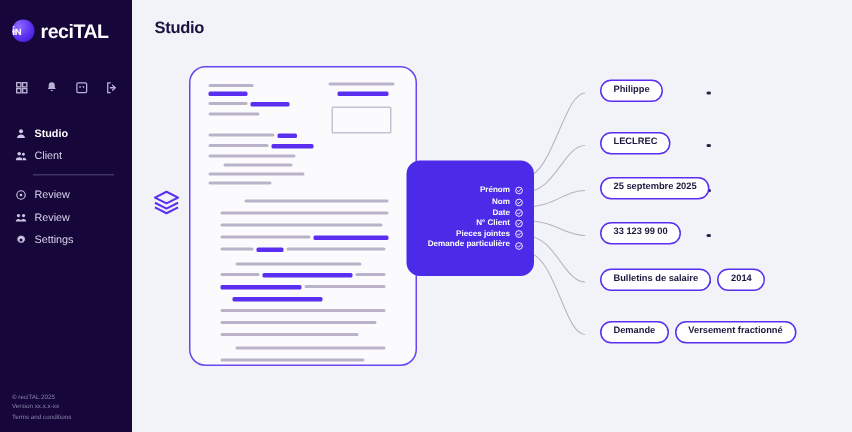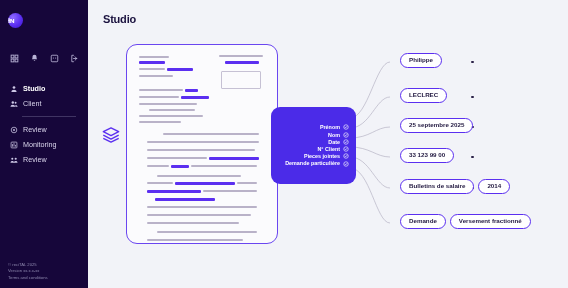--- a/index.html
+++ b/index.html
@@ -148,20 +148,21 @@
 <body>
 
 <div class="app">
 
   <aside class="sidebar">
 
     <div class="brand">
       <span class="brand-mark">
         <span>ɨɴ</span>
       </span>
+      <span class="brand-name">reciTAL</span>
     </div>
 
     <div class="icon-row">
       <span class="ic">
         <svg viewBox="0 0 16 16" width="9" height="9" fill="none" stroke="currentColor" stroke-width="1.6">
           <rect x="2" y="2" width="5" height="5"></rect>
             <rect x="9" y="2" width="5" height="5"></rect>
           <rect x="2" y="9" width="5" height="5"></rect>
             <rect x="9" y="9" width="5" height="5"></rect>
         </svg>
@@ -217,42 +218,42 @@
       <div class="nav-item">
         <span class="nic">
           <svg viewBox="0 0 16 16" width="8" height="8" fill="none" stroke="currentColor" stroke-width="1.5">
             <circle cx="8" cy="8" r="5.6"></circle>
               <circle cx="8" cy="8" r="1.8" fill="currentColor" stroke="none"></circle>
           </svg>
         </span>
         <span>Review</span>
       </div>
 
-      <div class="nav-item">
-        <span class="nic">
-          <svg viewBox="0 0 16 16" width="8" height="8" fill="none" stroke="currentColor" stroke-width="1.5">
-            <rect x="2.2" y="2.2" width="11.6" height="11.6" rx="1.4"></rect>
-            <path d="M5 10.5V7M8 10.5V5M11 10.5V8.6" stroke-linecap="round"></path>
-          </svg>
-        </span>
-        <span>Monitoring</span>
-      </div>
 
       <div class="nav-item">
         <span class="nic">
           <svg viewBox="0 0 16 16" width="8" height="8" fill="currentColor">
             <circle cx="4.6" cy="5.4" r="2.1"></circle>
               <circle cx="11.4" cy="5.4" r="2.1"></circle>
             <path d="M1 13.4c0-2.2 1.6-3.5 3.6-3.5s3.6 1.3 3.6 3.5z"></path>
             <path d="M7.8 13.4H15c0-2.2-1.6-3.5-3.6-3.5-1.4 0-2.6.6-3.2 1.6z"></path>
           </svg>
         </span>
         <span>Review</span>
       </div>
 
+      <div class="nav-item">
+        <span class="nic">
+          <svg viewBox="0 0 16 16" width="8" height="8" fill="currentColor">
+            <path d="M8 1.4l1.3 1.5 1.9-.5.5 1.9 1.9.6-.8 1.8.9 1.7-1.8.8-.3 2-2-.3-1.4 1.4-1.4-1.4-2 .3-.3-2-1.8-.8.9-1.7-.8-1.8 1.9-.6.5-1.9 1.9.5z"></path>
+            <circle cx="8" cy="8" r="2.1" fill="#16063a"></circle>
+          </svg>
+        </span>
+        <span>Settings</span>
+      </div>
 
     </nav>
 
     <div class="footer">
       <div>© reciTAL 2025</div>
       <div>Version xx.x.x-xx</div>
       <div>Terms and conditions</div>
     </div>
   </aside>
 

